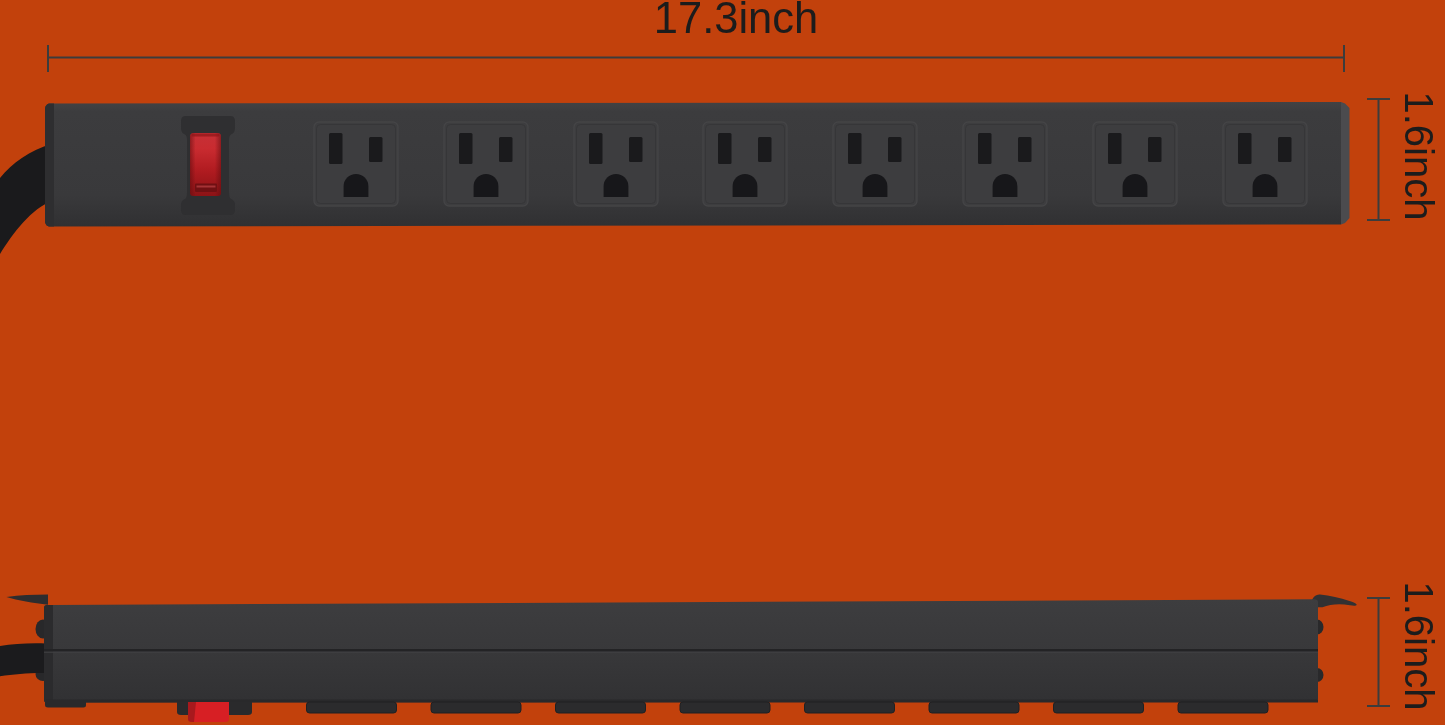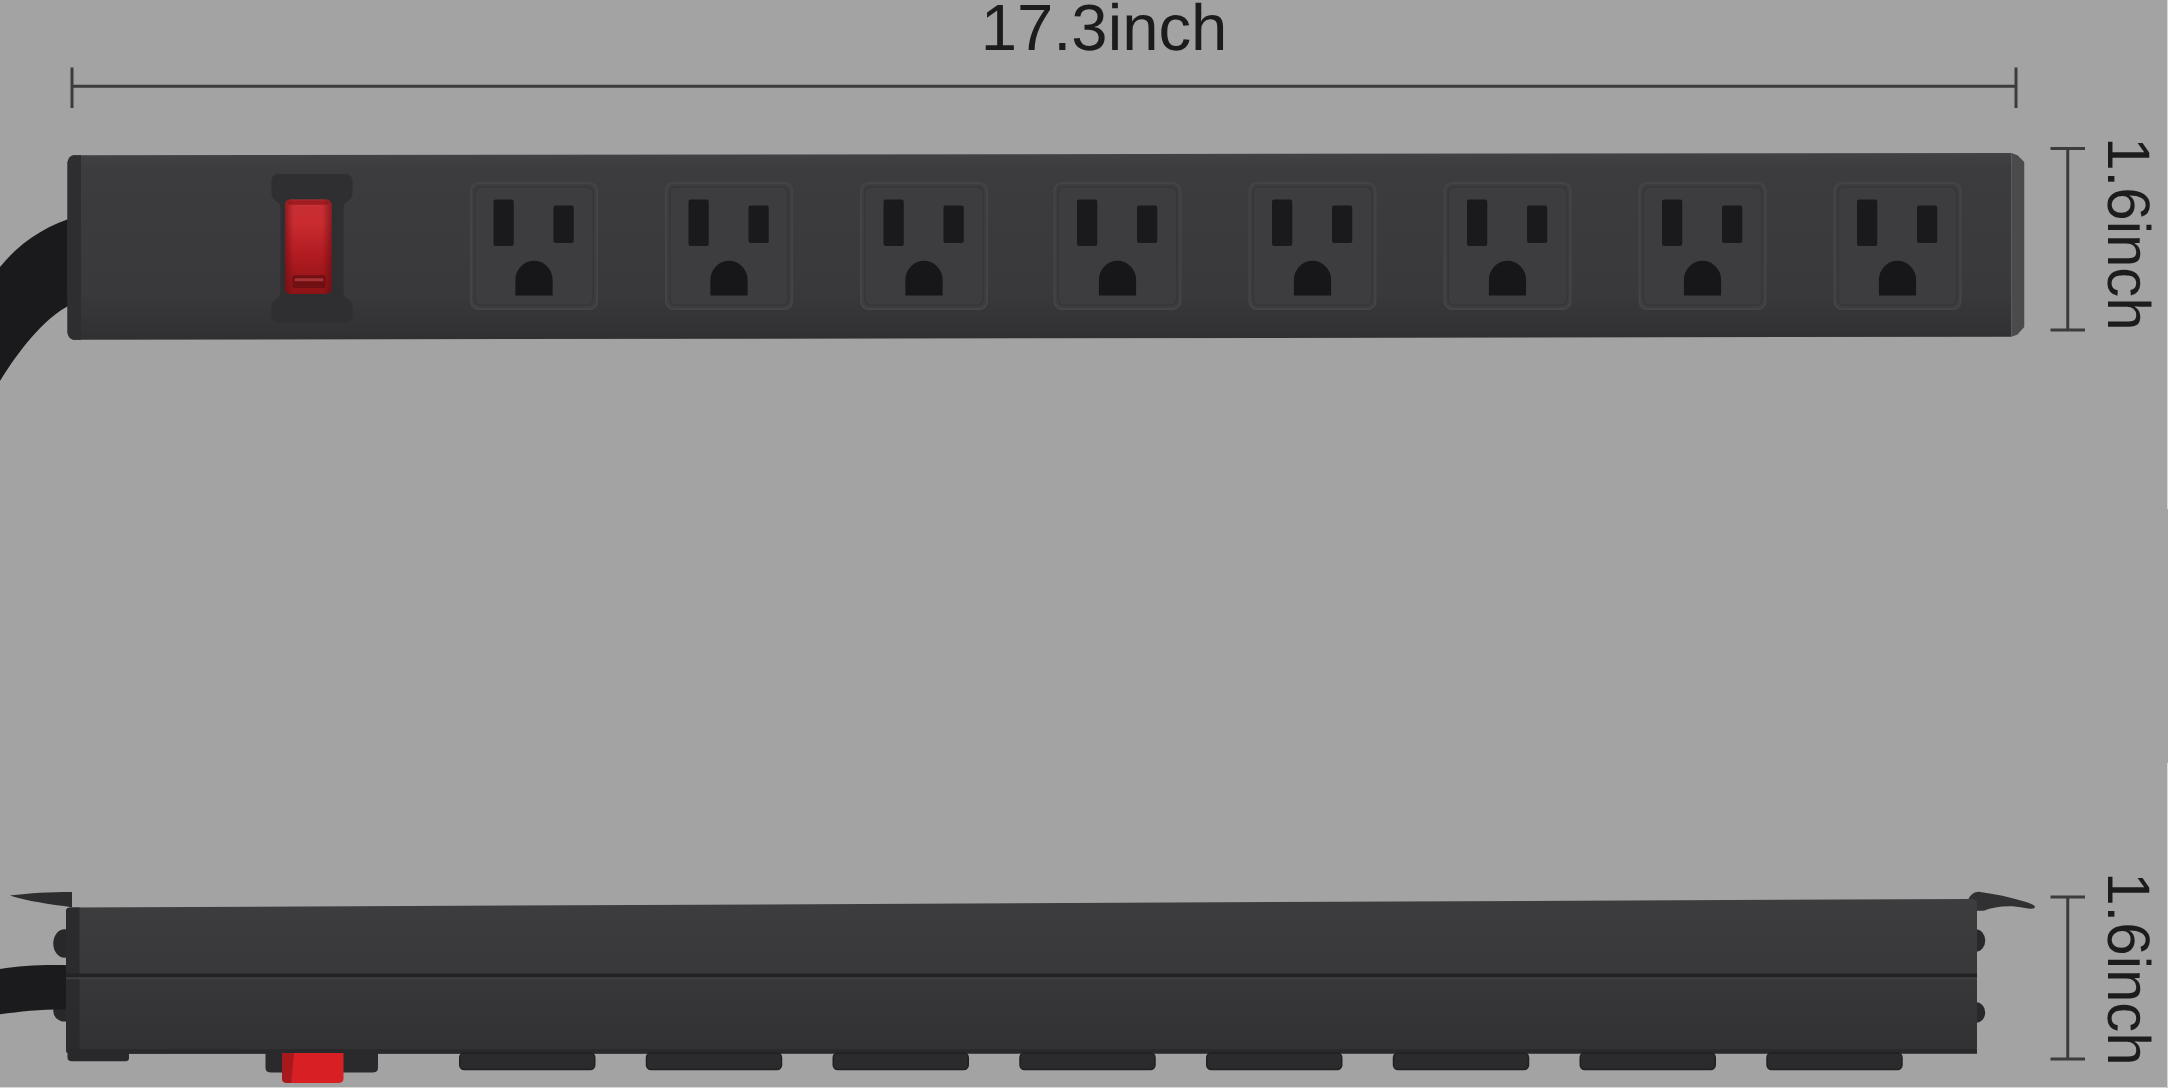--- a/index.html
+++ b/index.html
@@ -1,16 +1,16 @@
 <!DOCTYPE html>
 <html><head>
 <meta charset="utf-8">
 <style>
   html,body{margin:0;padding:0;background:#ffffff;}
-  .page{position:relative;width:1445px;height:725px;background:#a3a3a3;overflow:hidden;
+  .page{position:relative;width:1445px;height:725px;background:#c2410c;overflow:hidden;
         font-family:"Liberation Sans", sans-serif;}
 </style>
 </head>
 <body>
 <div class="page">
 <svg width="1445" height="725" viewBox="0 0 1445 725">
   <defs>
     <linearGradient id="bodyGrad" x1="0" y1="0" x2="0" y2="1">
       <stop offset="0" stop-color="#424244"></stop>
       <stop offset="0.08" stop-color="#3c3c3e"></stop>

